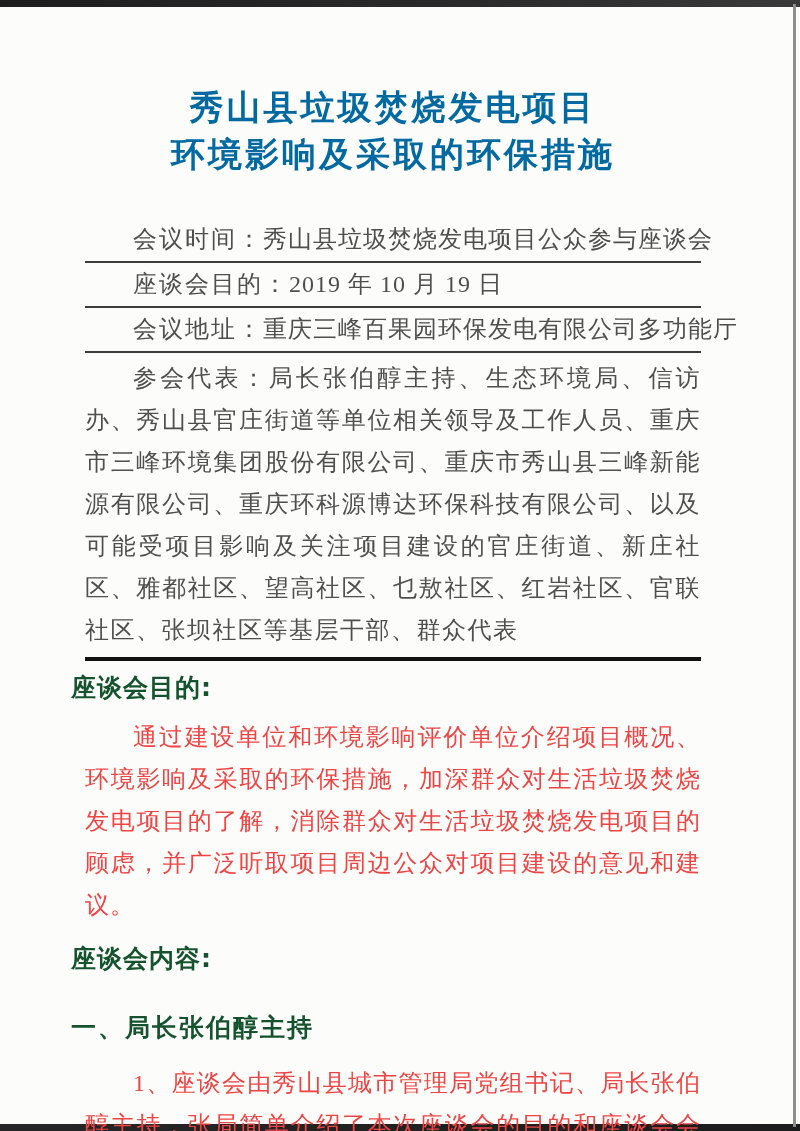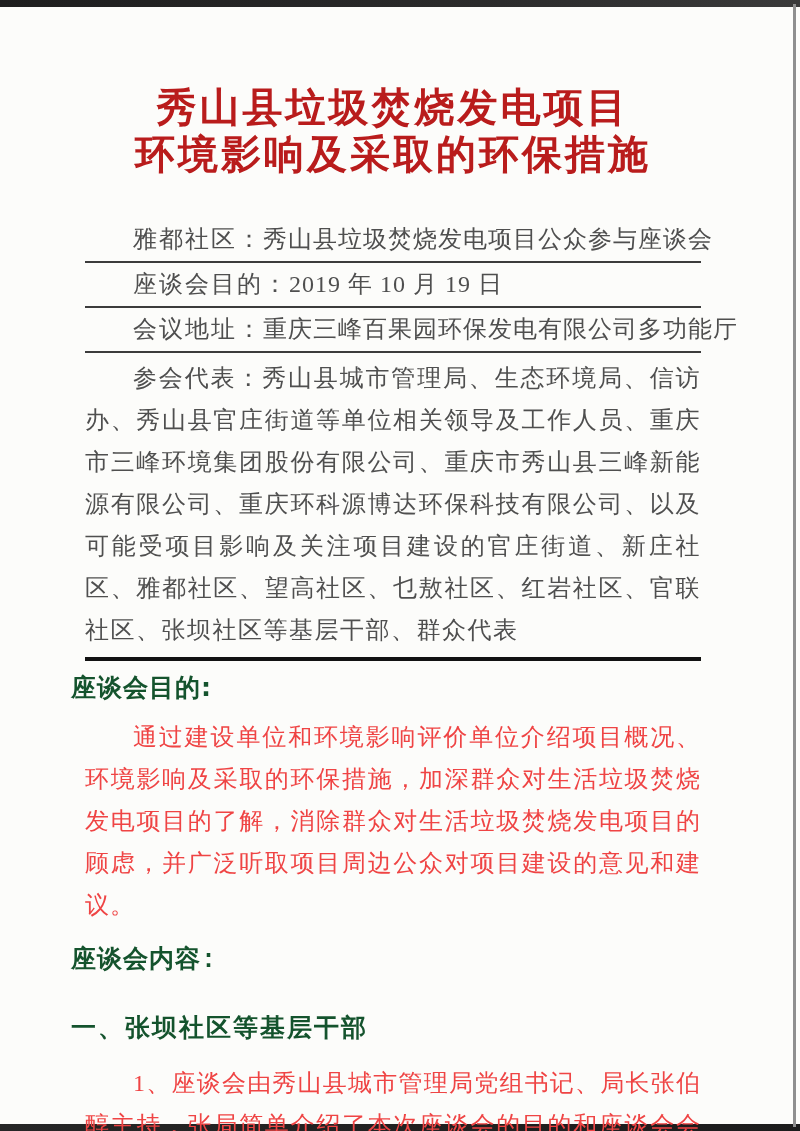--- a/index.html
+++ b/index.html
@@ -30,24 +30,24 @@
     position: absolute;
     left: 85px;
     top: 56px;
     width: 616px;
     color: #4f4f4f;
   }
   .doc-title {
     text-align: center;
     font-family: "DejaVu Sans", sans-serif;
     font-weight: 800;
-    font-size: 40px;
+    font-size: 34px;
     line-height: 47px;
     letter-spacing: 3px;
-    color: #b91c1c;
+    color: #0369a1;
     margin-top: 28px;
   }
   .doc-title .title-line { display: block; }
   .meeting-table { margin-top: 40px; font-size: 24px; }
   .info-row {
     padding: 7px 0 8px 48px;
     line-height: 28px;
     border-bottom: 2px solid #3c3c3c;
     white-space: nowrap;
   }
@@ -64,21 +64,21 @@
   }
   .h-bold {
     font-family: "DejaVu Sans", sans-serif;
     font-weight: 700;
     font-size: 25px;
     letter-spacing: 1px;
     color: #14532d;
     margin-left: -14px;
   }
   .h-purpose { margin-top: 10px; }
-  .h-content { margin-top: 16px; font-family: Liberation Mono, monospace; }
+  .h-content { margin-top: 16px; }
   .h-sub { margin-top: 36px; letter-spacing: 2px; }
   .body-par {
     margin-top: 12px;
     font-size: 24px;
     line-height: 42px;
     letter-spacing: 1px;
     text-indent: 2em;
     text-align: justify;
     word-break: break-all;
     color: #ef4444;
@@ -95,35 +95,35 @@
 
   <div class="content">
 
     <h1 class="doc-title">
       <span class="title-line">秀山县垃圾焚烧发电项目</span>
       <span class="title-line">环境影响及采取的环保措施</span>
     </h1>
 
     <div class="meeting-table">
       <div class="info-row">
-        <span class="lbl">雅都社区：</span><span class="val">秀山县垃圾焚烧发电项目公众参与座谈会</span>
+        <span class="lbl">会议时间：</span><span class="val">秀山县垃圾焚烧发电项目公众参与座谈会</span>
       </div>
       <div class="info-row">
         <span class="lbl">座谈会目的：</span><span class="val">2019 年 10 月 19 日</span>
       </div>
       <div class="info-row">
         <span class="lbl">会议地址：</span><span class="val">重庆三峰百果园环保发电有限公司多功能厅</span>
       </div>
       <p class="delegates">
-        <span class="lbl">参会代表：</span><span class="val">秀山县城市管理局、生态环境局、信访办、秀山县官庄街道等单位相关领导及工作人员、重庆市三峰环境集团股份有限公司、重庆市秀山县三峰新能源有限公司、重庆环科源博达环保科技有限公司、以及可能受项目影响及关注项目建设的官庄街道、新庄社区、雅都社区、望高社区、乜敖社区、红岩社区、官联社区、张坝社区等基层干部、群众代表</span>
+        <span class="lbl">参会代表：</span><span class="val">局长张伯醇主持、生态环境局、信访办、秀山县官庄街道等单位相关领导及工作人员、重庆市三峰环境集团股份有限公司、重庆市秀山县三峰新能源有限公司、重庆环科源博达环保科技有限公司、以及可能受项目影响及关注项目建设的官庄街道、新庄社区、雅都社区、望高社区、乜敖社区、红岩社区、官联社区、张坝社区等基层干部、群众代表</span>
       </p>
     </div>
 
     <h2 class="h-bold h-purpose">座谈会目的:</h2>
     <p class="body-par">通过建设单位和环境影响评价单位介绍项目概况、环境影响及采取的环保措施，加深群众对生活垃圾焚烧发电项目的了解，消除群众对生活垃圾焚烧发电项目的顾虑，并广泛听取项目周边公众对项目建设的意见和建议。</p>
 
     <h2 class="h-bold h-content">座谈会内容:</h2>
 
-    <h2 class="h-bold h-sub">一、张坝社区等基层干部</h2>
+    <h2 class="h-bold h-sub">一、局长张伯醇主持</h2>
     <p class="body-par par-flow">1、座谈会由秀山县城市管理局党组书记、局长张伯醇主持，张局简单介绍了本次座谈会的目的和座谈会会议议程，希望参会代表尤其是群众结合参观重庆三峰百果园垃圾焚烧发电厂的感受认真听取介绍，积极参与座谈，提出自己的意见和建议；</p>
 
   </div>
 </div>
 
 </body></html>

